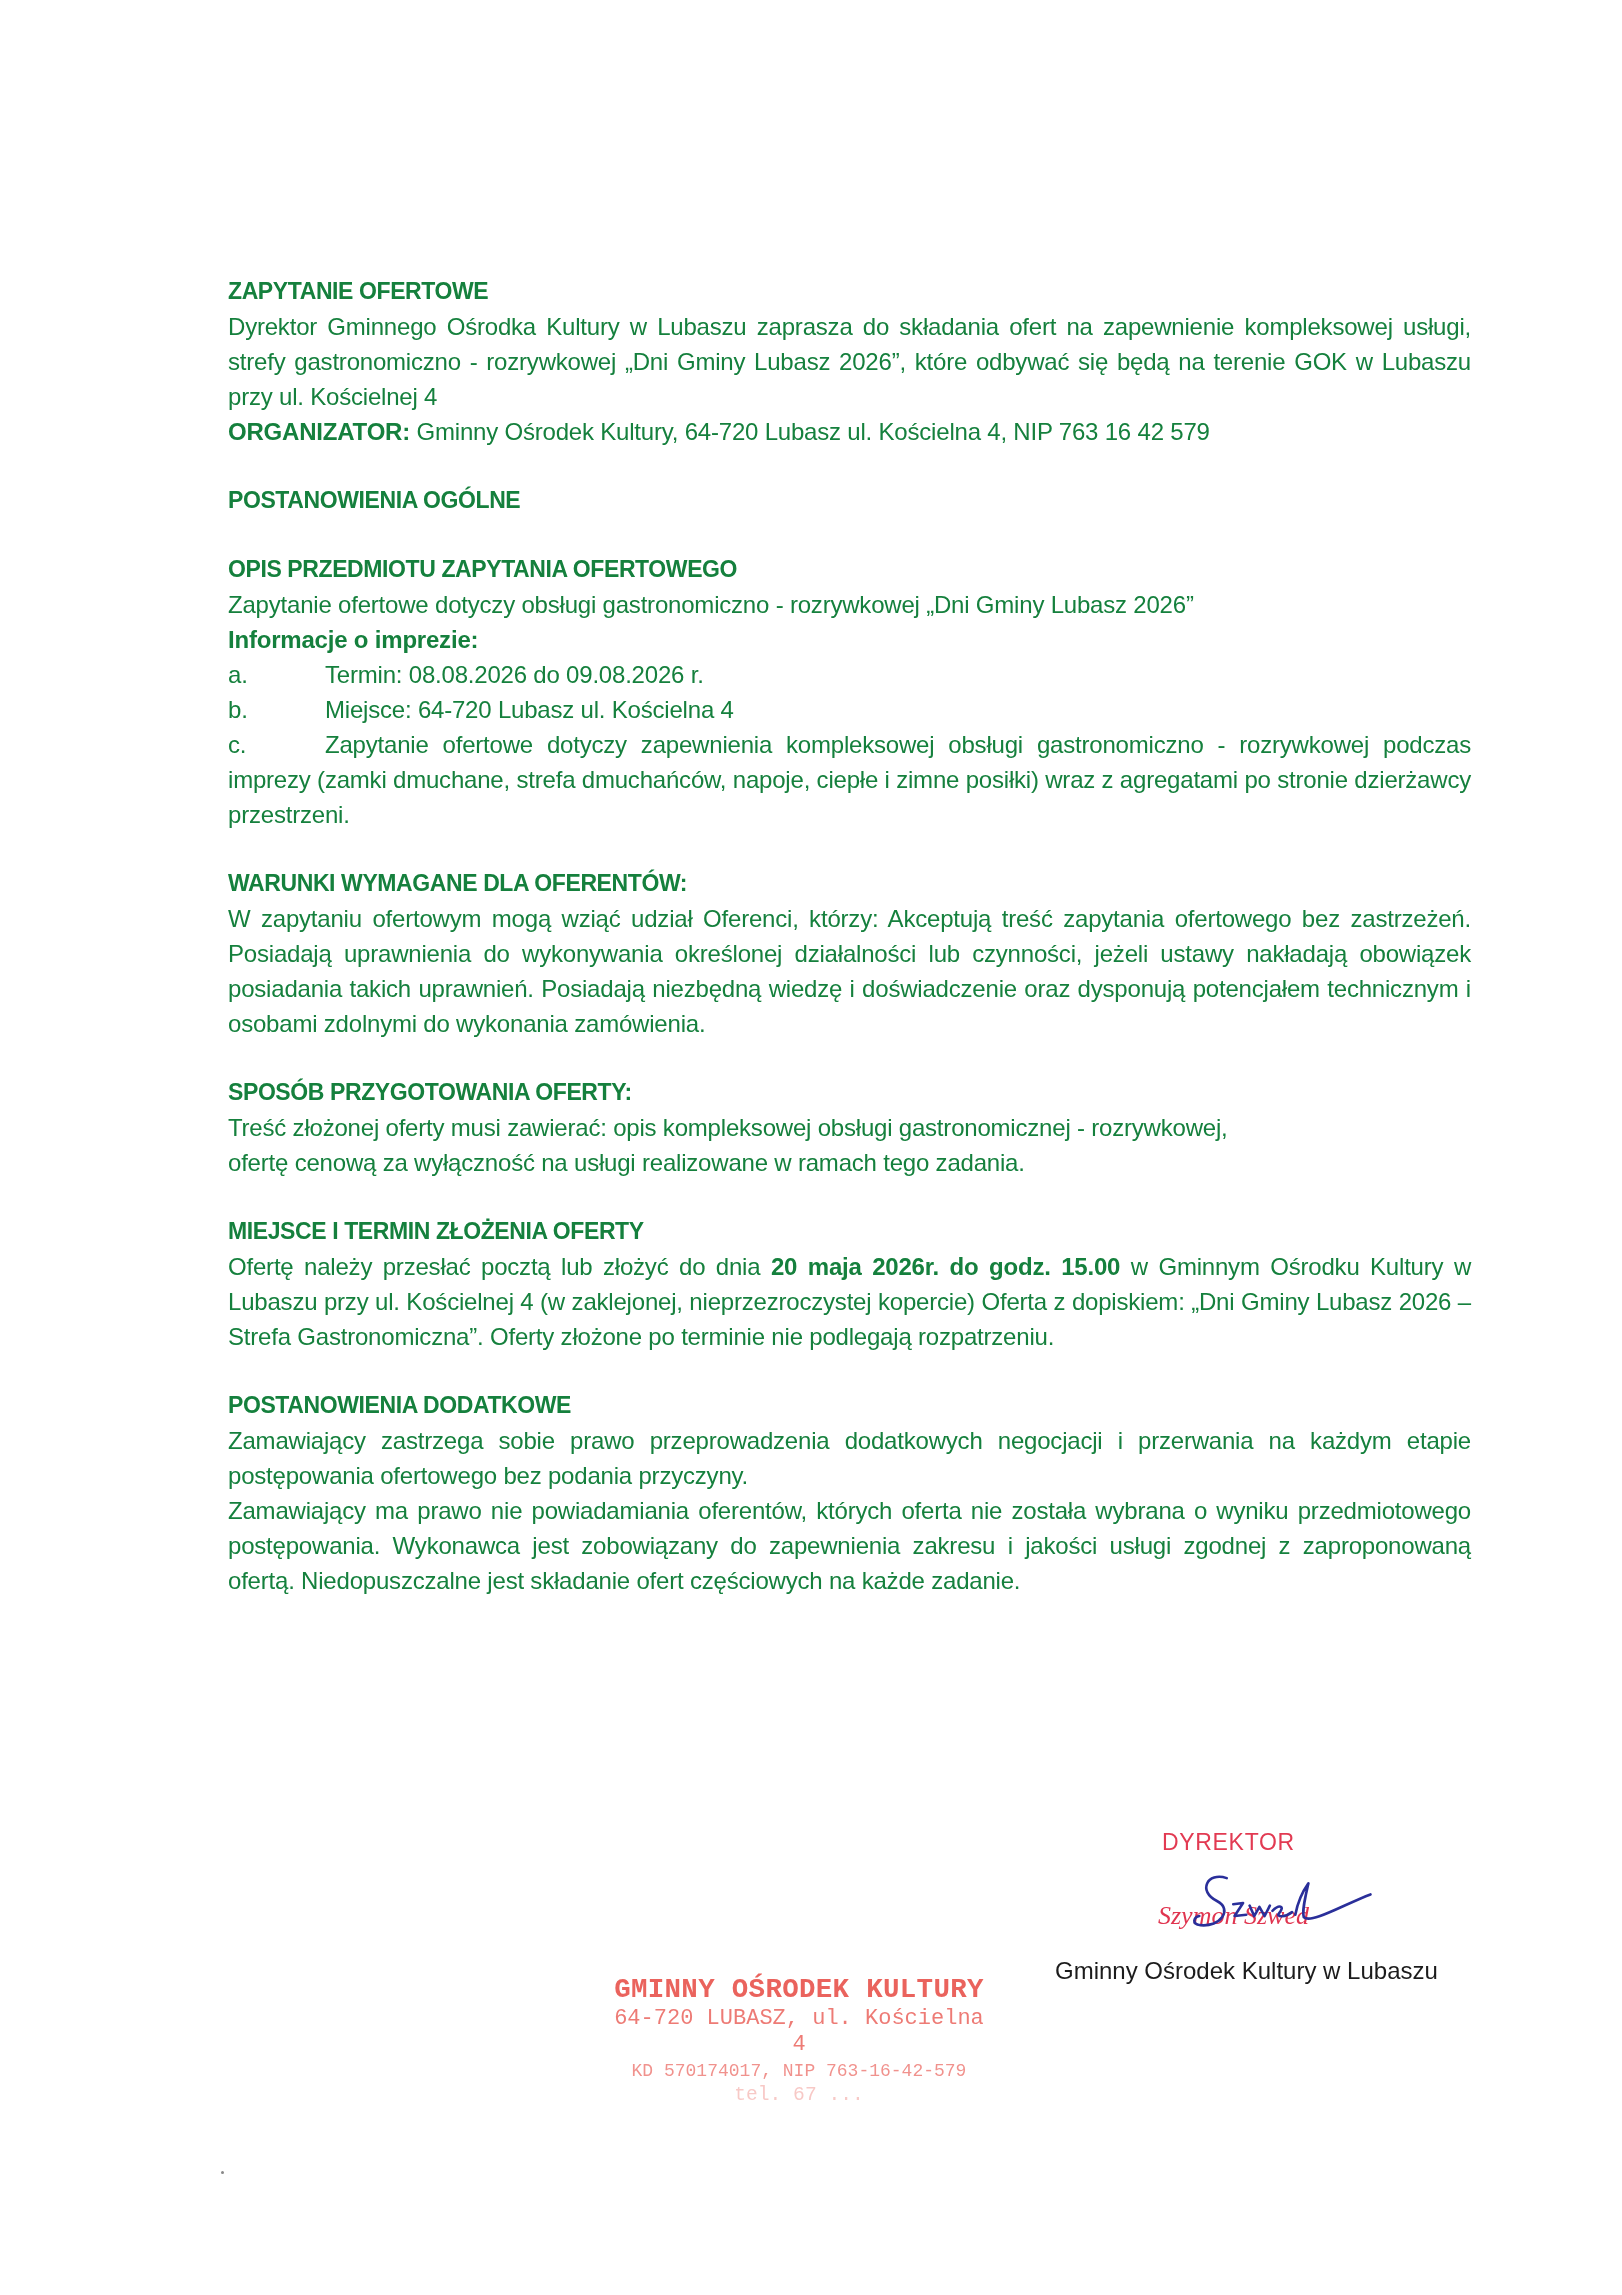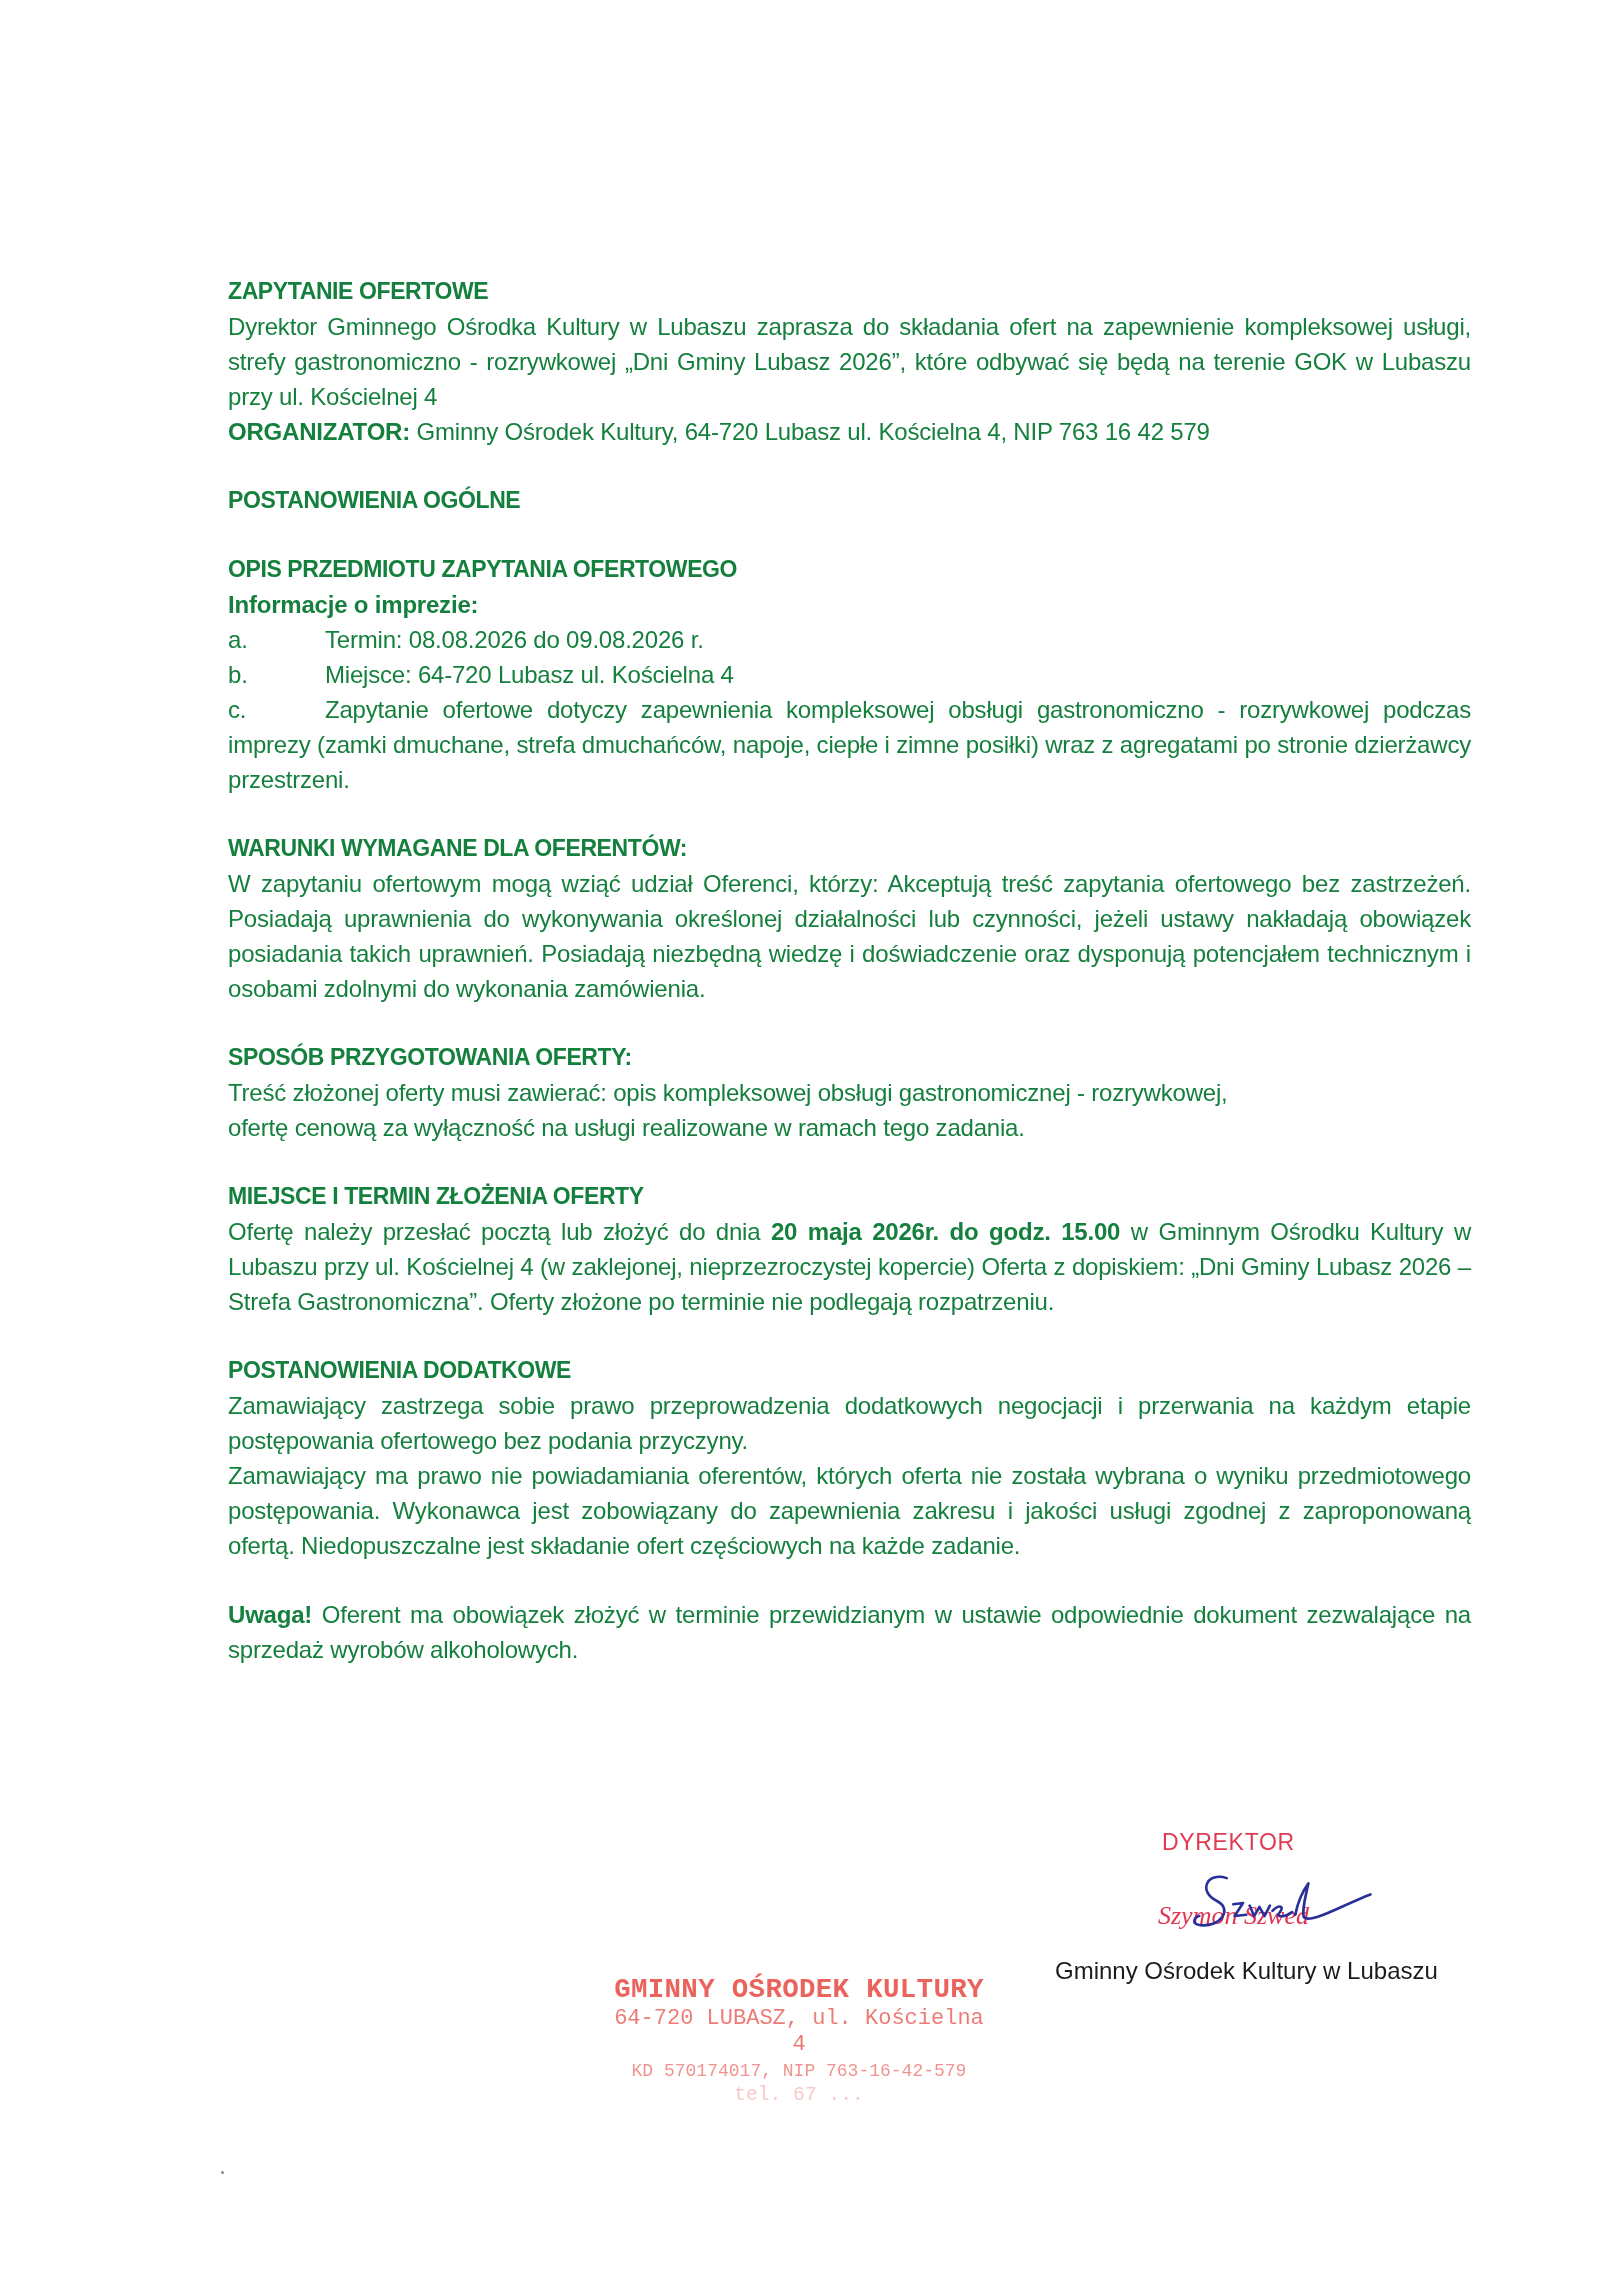--- a/index.html
+++ b/index.html
@@ -57,20 +57,21 @@
     <div class="para">Dyrektor Gminnego Ośrodka Kultury w Lubaszu zaprasza do składania ofert na zapewnienie kompleksowej usługi, strefy gastronomiczno - rozrywkowej „Dni Gminy Lubasz 2026”, które odbywać się będą na terenie GOK w Lubaszu przy ul. Kościelnej 4</div>
     <div><span class="org-label">ORGANIZATOR:</span><span> Gminny Ośrodek Kultury, 64-720 Lubasz ul. Kościelna 4, NIP 763 16 42 579</span></div>
   </div>
 
   <div class="section">
     <div class="heading">POSTANOWIENIA OGÓLNE</div>
   </div>
 
   <div class="section">
     <div class="heading">OPIS PRZEDMIOTU ZAPYTANIA OFERTOWEGO</div>
+    <div>Zapytanie ofertowe dotyczy obsługi gastronomiczno - rozrywkowej „Dni Gminy Lubasz 2026”</div>
     <div class="bold">Informacje o imprezie:</div>
     <div class="list-item">
       <span class="list-letter">a.</span>
       <span>Termin: 08.08.2026 do 09.08.2026 r.</span>
     </div>
     <div class="list-item">
       <span class="list-letter">b.</span>
       <span>Miejsce: 64-720 Lubasz ul. Kościelna 4</span>
     </div>
     <div class="list-item-c"><span class="list-letter">c.</span><span>Zapytanie ofertowe dotyczy zapewnienia kompleksowej obsługi gastronomiczno - rozrywkowej podczas imprezy (zamki dmuchane, strefa dmuchańców, napoje, ciepłe i zimne posiłki) wraz z agregatami po stronie dzierżawcy przestrzeni.</span></div>
@@ -91,23 +92,20 @@
     <div class="heading">MIEJSCE I TERMIN ZŁOŻENIA OFERTY</div>
     <div class="para"><span>Ofertę należy przesłać pocztą lub złożyć do dnia </span><span class="bold">20 maja 2026r. do godz. 15.00</span><span> w Gminnym Ośrodku Kultury w Lubaszu przy ul. Kościelnej 4 (w zaklejonej, nieprzezroczystej kopercie) Oferta z dopiskiem: „Dni Gminy Lubasz 2026 – Strefa Gastronomiczna”. Oferty złożone po terminie nie podlegają rozpatrzeniu.</span></div>
   </div>
 
   <div class="section">
     <div class="heading">POSTANOWIENIA DODATKOWE</div>
     <div class="para">Zamawiający zastrzega sobie prawo przeprowadzenia dodatkowych negocjacji i przerwania na każdym etapie postępowania ofertowego bez podania przyczyny.</div>
     <div class="para">Zamawiający ma prawo nie powiadamiania oferentów, których oferta nie została wybrana o wyniku przedmiotowego postępowania. Wykonawca jest zobowiązany do zapewnienia zakresu i jakości usługi zgodnej z zaproponowaną ofertą. Niedopuszczalne jest składanie ofert częściowych na każde zadanie.</div>
   </div>
 
-  <div class="section">
-    <div class="para"><span class="bold">Uwaga!</span><span> Oferent ma obowiązek złożyć w terminie przewidzianym w ustawie odpowiednie dokument zezwalające na sprzedaż wyrobów alkoholowych.</span></div>
-  </div>
 </div>
 
 <div class="stamp-director">
   <div class="title">DYREKTOR</div>
   <div class="name">Szymon Szwed</div>
 </div>
 
 <svg class="signature" viewBox="0 0 300 110">
   <path d="M70 20 C40 10, 25 40, 55 55 C80 68, 60 95, 30 92 C15 90, 20 80, 28 78" fill="none" stroke="#2a2f9a" stroke-width="4" stroke-linecap="round"></path>
   <path d="M80 60 L95 58 L82 78 L100 76 M105 62 L112 78 L120 64 L128 78 L136 62 M140 70 C150 60, 160 62, 150 74 C145 80, 160 80, 170 72 M175 76 C180 50, 190 35, 195 28 C190 50, 185 70, 188 80 C200 90, 250 60, 290 45" fill="none" stroke="#2a2f9a" stroke-width="4" stroke-linecap="round" stroke-linejoin="round"></path>

